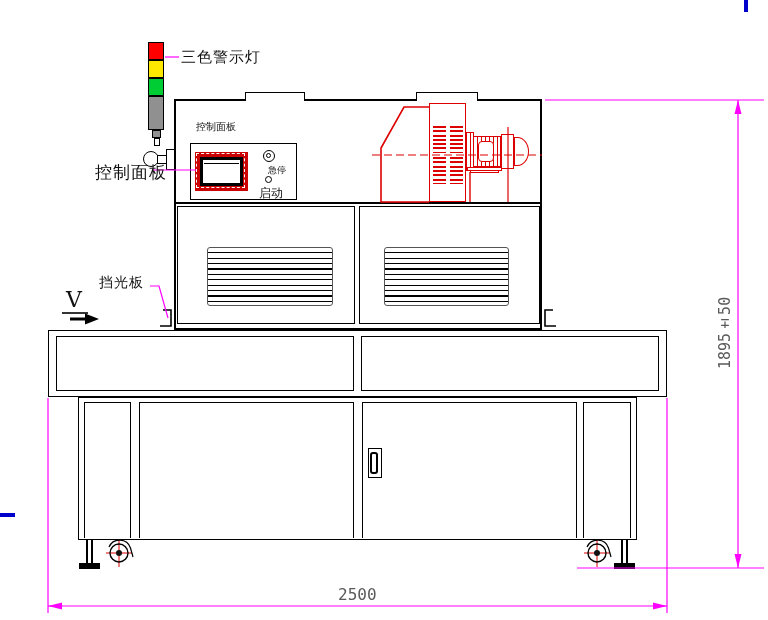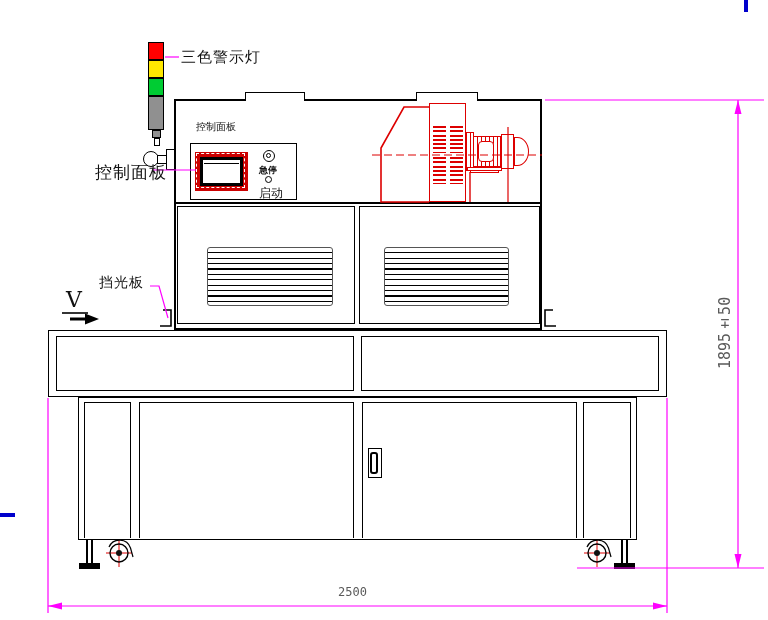--- a/index.html
+++ b/index.html
@@ -142,20 +142,20 @@
     <g>
       <line x1="62" y1="313" x2="88" y2="313" stroke="#000" stroke-width="1.6"></line>
       <line x1="70" y1="319" x2="85" y2="319" stroke="#000" stroke-width="3"></line>
       <polygon points="85,313.5 99,319 85,324.5" fill="#000"></polygon>
     </g>
   </svg>
 
   <div class="label cjk" style="left:181px;top:48px;font-size:15px;">三色警示灯</div>
   <div class="label cjk" style="left:95px;top:161px;font-size:17px;">控制面板</div>
   <div class="label" style="left:196px;top:120px;font-size:10px;">控制面板</div>
-  <div class="label" style="left:259px;top:164px;font-size:9px;font-weight:bold;">急停</div>
+  <div class="label" style="left:268px;top:164px;font-size:9px;">急停</div>
   <div class="label" style="left:259px;top:185px;font-size:12px;">启动</div>
   <div class="label cjk" style="left:99px;top:274px;font-size:14px;">挡光板</div>
   <div class="label" style="left:66px;top:287px;font-size:22px;font-family:'DejaVu Serif','Liberation Serif',serif;">V</div>
-  <div class="label dimtxt" style="left:338px;top:585px;font-size:12px;">2500</div>
+  <div class="label dimtxt" style="left:338px;top:585px;font-size:16px;">2500</div>
   <div class="label dimtxt" style="left:716px;top:288px;font-size:15px;writing-mode:vertical-rl;transform:rotate(180deg);height:90px;text-align:center;">1895±50</div>
 
 </div>
 
 </body></html>

